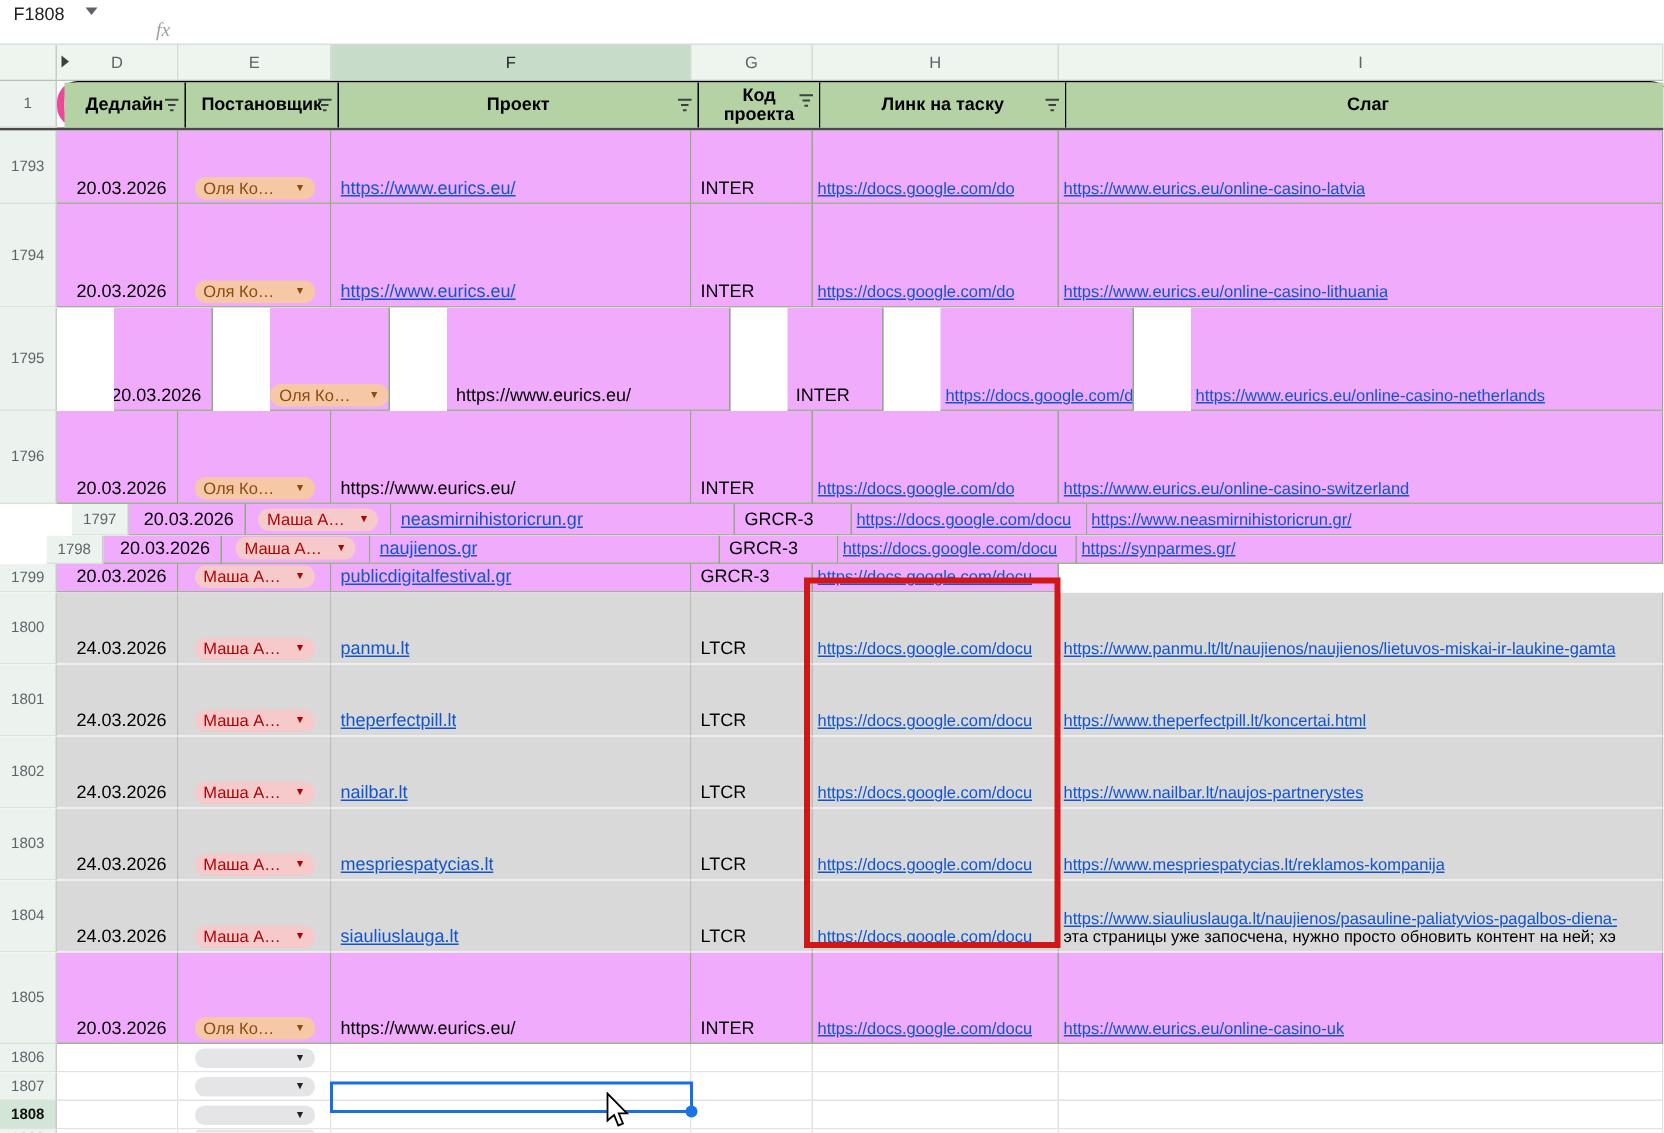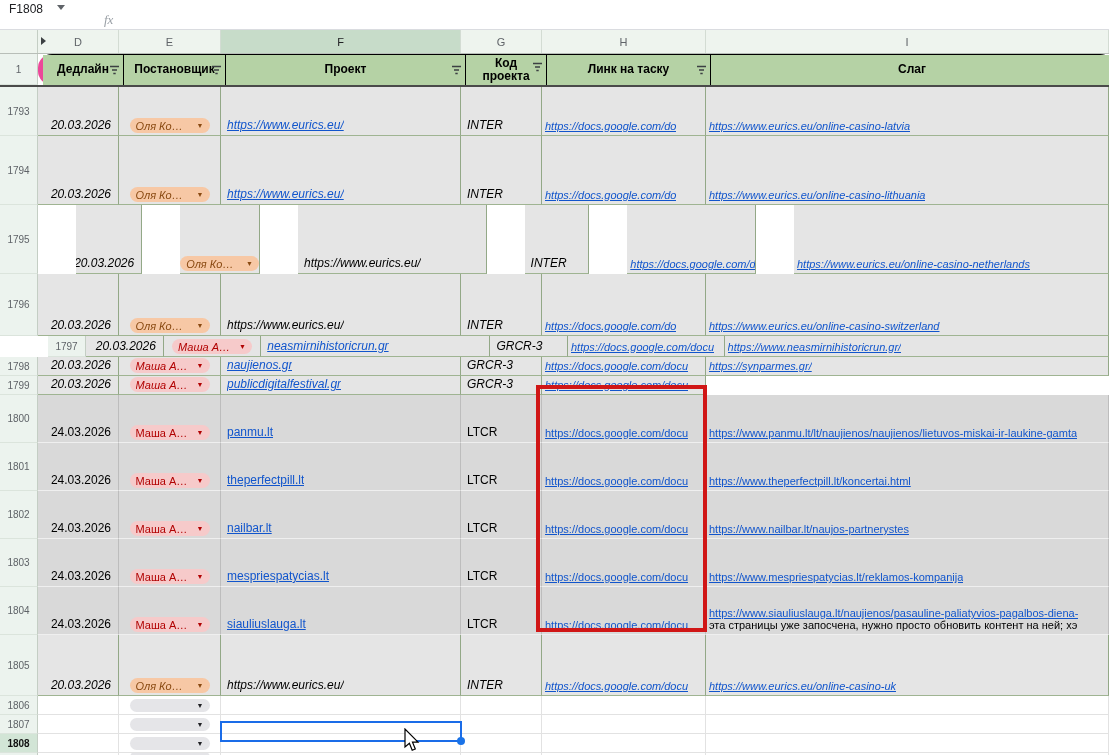--- a/index.html
+++ b/index.html
@@ -37,21 +37,21 @@
            background: #b5d2a5; border-right: 1px solid #000; font-weight: bold; font-size: 12px;
            color: #000; text-align: center; line-height: 1.1; padding: 0 12px; }
   .ficon { position: absolute; right: 3px; top: 50%; transform: translateY(-50%); }
   .ficon.ficon-top { top: 7px; transform: none; }
 
   
   .row { display: flex; overflow: hidden; }
   .cell { position: relative; display: flex; align-items: flex-end; overflow: hidden;
           padding: 0 0 3px 6px; font-size: 12px; color: #000; }
   .cell .line, .slugline { white-space: nowrap; overflow: hidden; }
-  .row.green .cell { background: #e5e5e5; border-right: 1px solid #93a887; border-bottom: 1px solid #9fb492; font-style: italic; }
+  .row.green .cell { background: #f0abfc; border-right: 1px solid #93a887; border-bottom: 1px solid #9fb492; }
   .row.gray  .cell { background: #d9d9d9; border-right: 1px solid #bdbdbd; border-bottom: 1px solid #efefef; }
   .row.white .cell { background: #ffffff; border-right: 1px solid #e2e2e2; border-bottom: 1px solid #e2e2e2; }
   .cell-date { justify-content: flex-end; padding-right: 7px; }
   .cell-assignee { justify-content: center; padding-left: 0; padding-bottom: 2px; }
   .cell.col-h, .cell.col-i { font-size: 11px; padding-left: 3px; }
   .cell.col-i { flex-direction: column; align-items: flex-start; justify-content: flex-end; }
   .lnk { color: #1155cc; text-decoration: underline; }
 
   
   .chip { display: flex; align-items: center; width: 80px; height: 15px; border-radius: 8px;
@@ -240,21 +240,21 @@
         <span class="line lnk">neasmirnihistoricrun.gr</span>
       </div>
       <div class="cell col-g">GRCR-3</div>
       <div class="cell col-h">
         <span class="line lnk">https://docs.google.com/docu</span>
       </div>
       <div class="cell col-i">
           <div class="slugline lnk">https://www.neasmirnihistoricrun.gr/</div>
         </div>
     </div>
-      <div class="row green" style="height: 19px;">
+      <div class="row green" style="height: 19px; margin-left: 31px;">
       <div class="rowhead">1798</div>
       <div class="cell col-d cell-date">20.03.2026</div>
       <div class="cell col-e cell-assignee">
         <span class="chip chip-masha">
           <span class="chip-label">Маша А…</span>
           <span class="chip-arrow">▼</span>
         </span>
       </div>
       <div class="cell col-f">
         <span class="line lnk">naujienos.gr</span>

